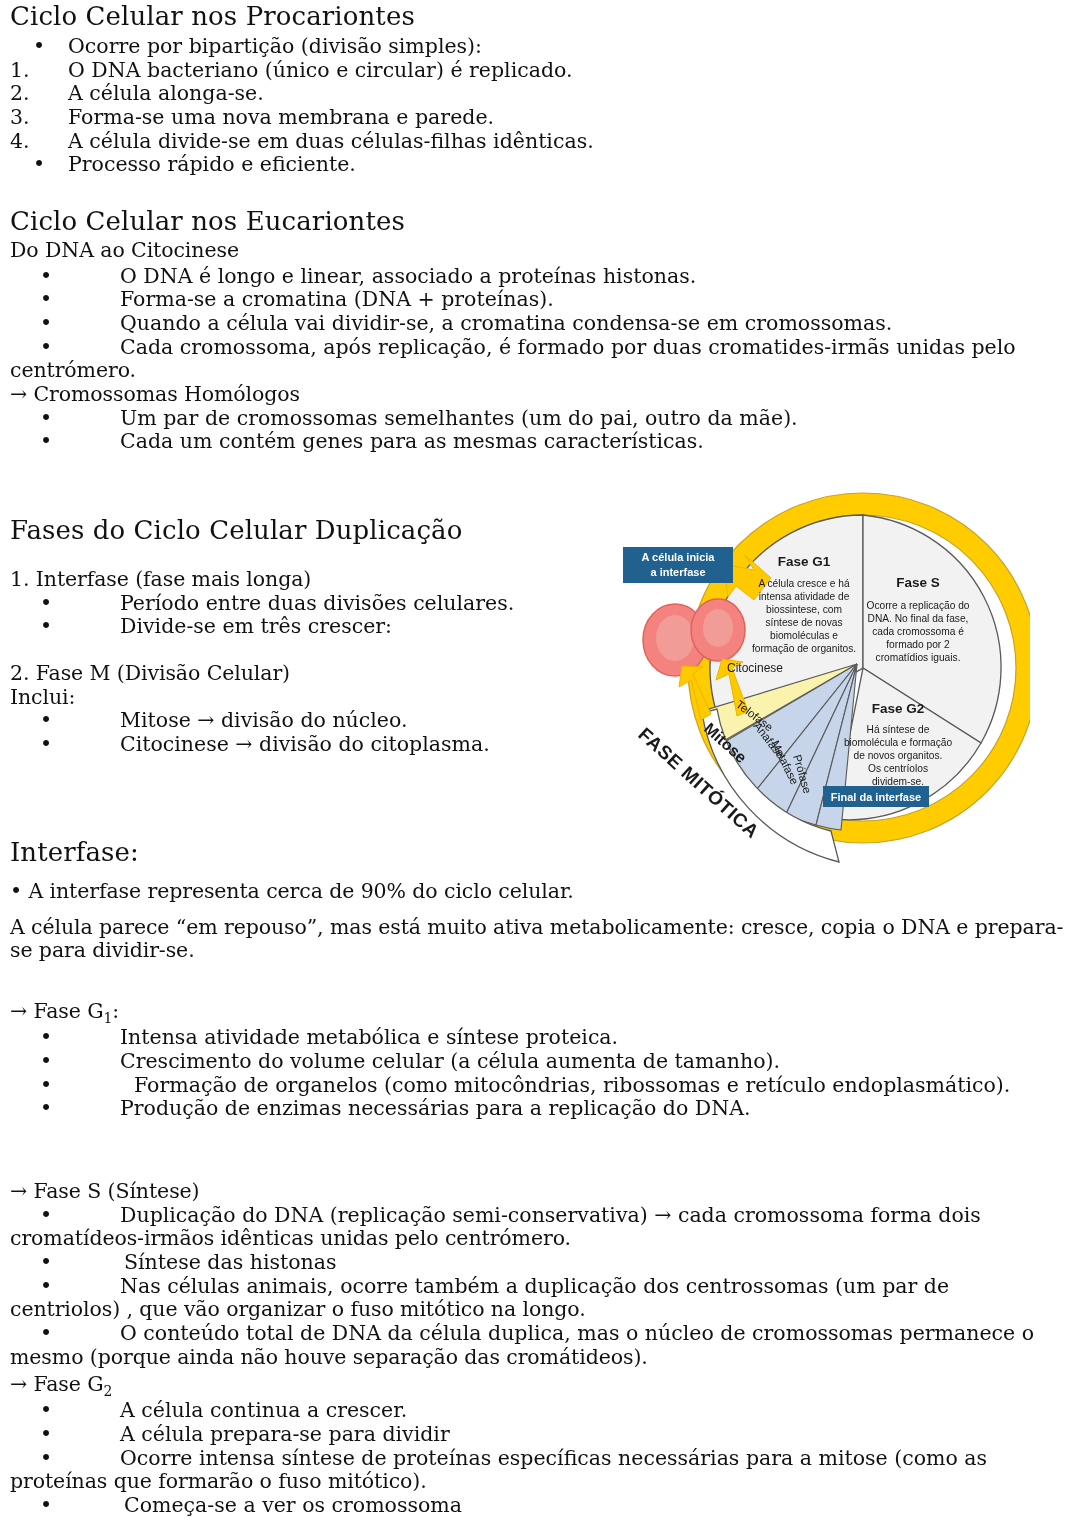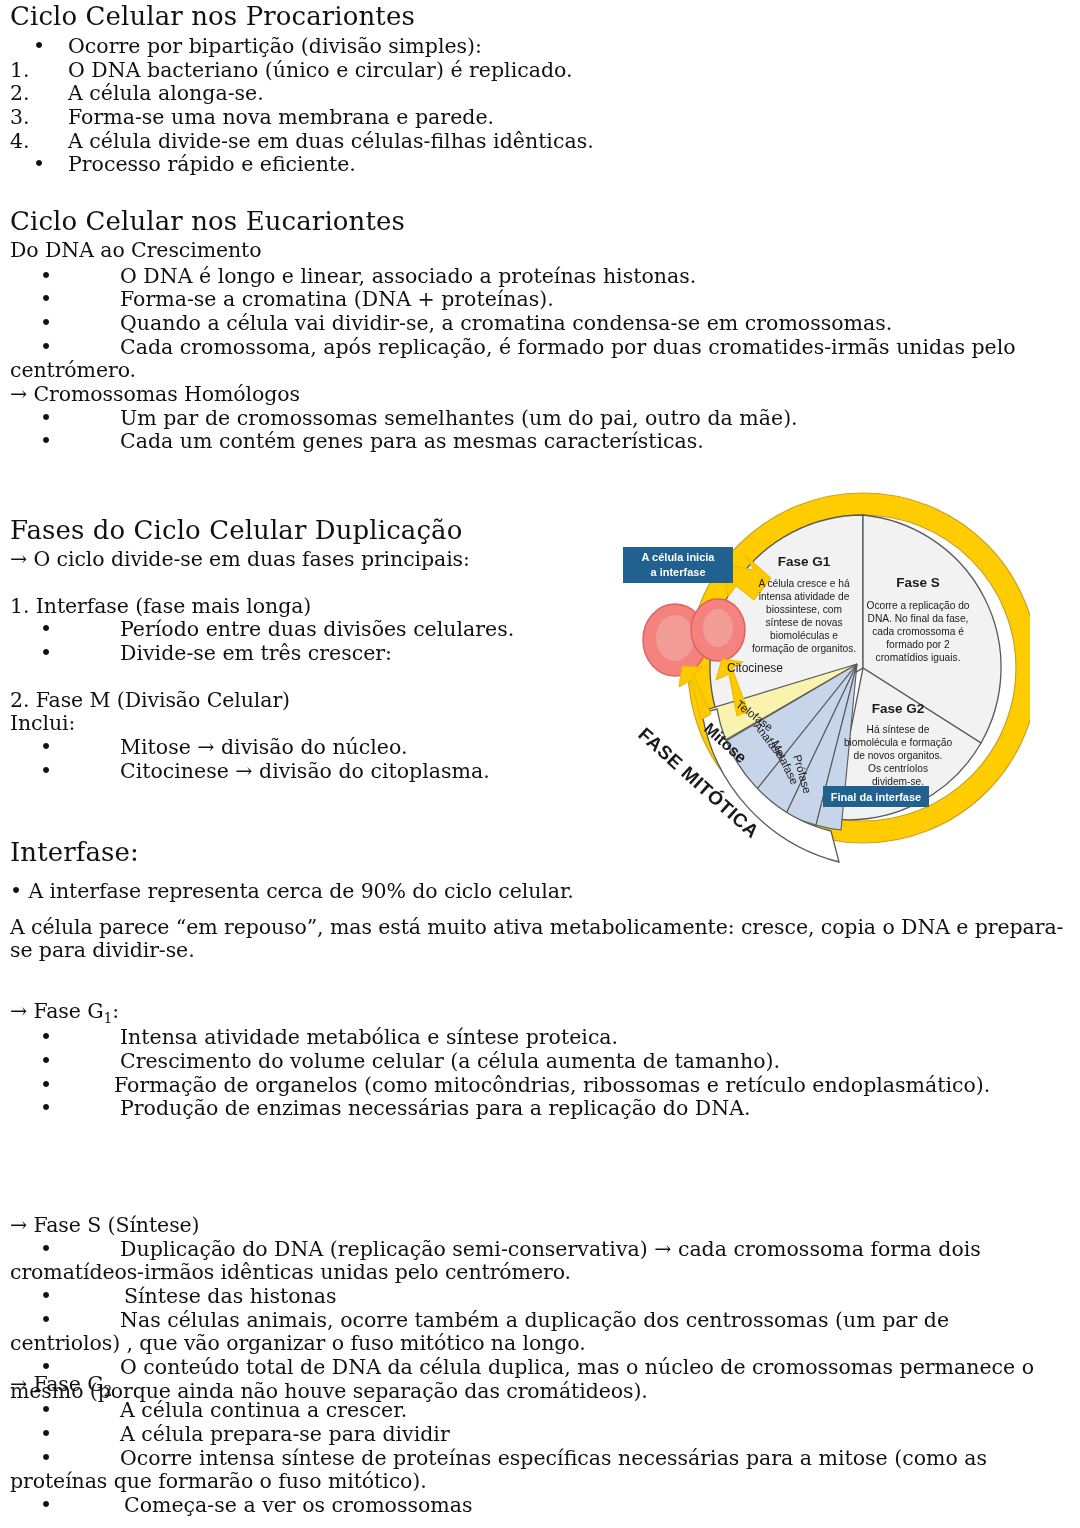--- a/index.html
+++ b/index.html
@@ -68,21 +68,21 @@
       <span class="tx" style="margin-left:48px;">A célula divide-se em duas células-filhas idênticas.</span>
     </div>
     <div class="bullet-row">
       <span class="mk" style="width:58px; text-align:center;">•</span>
       <span class="tx">Processo rápido e eficiente.</span>
     </div>
   </div>
 
   <div class="blk" style="top:207px;">
     <h1 class="sec">Ciclo Celular nos Eucariontes</h1>
-    <div class="line" style="margin-top:3px;">Do DNA ao Crescimento</div>
+    <div class="line" style="margin-top:3px;">Do DNA ao Citocinese</div>
 
     <div class="bullet-row" style="margin-top:2px;">
       <span class="mk" style="width:72px; text-align:center;">•</span>
       <span class="tx" style="margin-left:38px;">O DNA é longo e linear, associado a proteínas histonas.</span>
     </div>
     <div class="bullet-row">
       <span class="mk" style="width:72px; text-align:center;">•</span>
       <span class="tx" style="margin-left:38px;">Forma-se a cromatina (DNA + proteínas).</span>
     </div>
     <div class="bullet-row">
@@ -100,21 +100,20 @@
       <span class="tx" style="margin-left:38px;">Um par de cromossomas semelhantes (um do pai, outro da mãe).</span>
     </div>
     <div class="bullet-row">
       <span class="mk" style="width:72px; text-align:center;">•</span>
       <span class="tx" style="margin-left:38px;">Cada um contém genes para as mesmas características.</span>
     </div>
   </div>
 
   <div class="blk" style="top:516px;">
     <h1 class="sec">Fases do Ciclo Celular Duplicação</h1>
-    <div class="line" style="margin-top:3px;">→ O ciclo divide-se em duas fases principais:</div>
     <div class="line" style="height:23px;">&nbsp;</div>
     <div class="line">1. Interfase (fase mais longa)</div>
     <div class="bullet-row">
       <span class="mk" style="width:72px; text-align:center;">•</span>
       <span class="tx" style="margin-left:38px;">Período entre duas divisões celulares.</span>
     </div>
     <div class="bullet-row">
       <span class="mk" style="width:72px; text-align:center;">•</span>
       <span class="tx" style="margin-left:38px;">Divide-se em três crescer:</span>
     </div>
@@ -143,29 +142,29 @@
     <div class="bullet-row">
       <span class="mk" style="width:72px; text-align:center;">•</span>
       <span class="tx" style="margin-left:38px;">Intensa atividade metabólica e síntese proteica.</span>
     </div>
     <div class="bullet-row">
       <span class="mk" style="width:72px; text-align:center;">•</span>
       <span class="tx" style="margin-left:38px;">Crescimento do volume celular (a célula aumenta de tamanho).</span>
     </div>
     <div class="bullet-row">
       <span class="mk" style="width:72px; text-align:center;">•</span>
-      <span class="tx" style="margin-left:32px;">Formação de organelos (como mitocôndrias, ribossomas e retículo endoplasmático).</span>
+      <span class="tx" style="margin-left:52px;">Formação de organelos (como mitocôndrias, ribossomas e retículo endoplasmático).</span>
     </div>
     <div class="bullet-row">
       <span class="mk" style="width:72px; text-align:center;">•</span>
       <span class="tx" style="margin-left:38px;">Produção de enzimas necessárias para a replicação do DNA.</span>
     </div>
   </div>
 
-  <div class="blk" style="top:1214px;">
+  <div class="blk" style="top:1180px;">
     <div class="line">→ Fase S (Síntese)</div>
     <div class="bullet-row">
       <span class="mk" style="width:72px; text-align:center;">•</span>
       <span class="tx" style="margin-left:38px;">Duplicação do DNA (replicação semi-conservativa) → cada cromossoma forma dois</span>
     </div>
     <div class="line">cromatídeos-irmãos idênticas unidas pelo centrómero.</div>
     <div class="bullet-row">
       <span class="mk" style="width:72px; text-align:center;">•</span>
       <span class="tx" style="margin-left:42px;">Síntese das histonas</span>
     </div>
@@ -191,21 +190,21 @@
       <span class="mk" style="width:72px; text-align:center;">•</span>
       <span class="tx" style="margin-left:38px;">A célula prepara-se para dividir</span>
     </div>
     <div class="bullet-row">
       <span class="mk" style="width:72px; text-align:center;">•</span>
       <span class="tx" style="margin-left:38px;">Ocorre intensa síntese de proteínas específicas necessárias para a mitose (como as</span>
     </div>
     <div class="line">proteínas que formarão o fuso mitótico).</div>
     <div class="bullet-row">
       <span class="mk" style="width:72px; text-align:center;">•</span>
-      <span class="tx" style="margin-left:42px;">Começa-se a ver os cromossomas</span>
+      <span class="tx" style="margin-left:42px;">Começa-se a ver os cromossoma</span>
     </div>
   </div>
 
   <div id="diagram">
     <svg viewBox="0 0 425 400" xmlns="http://www.w3.org/2000/svg">
       <defs>
         <clipPath id="clipRing">
           <circle cx="258" cy="200" r="172"></circle>
         </clipPath>
       </defs>

